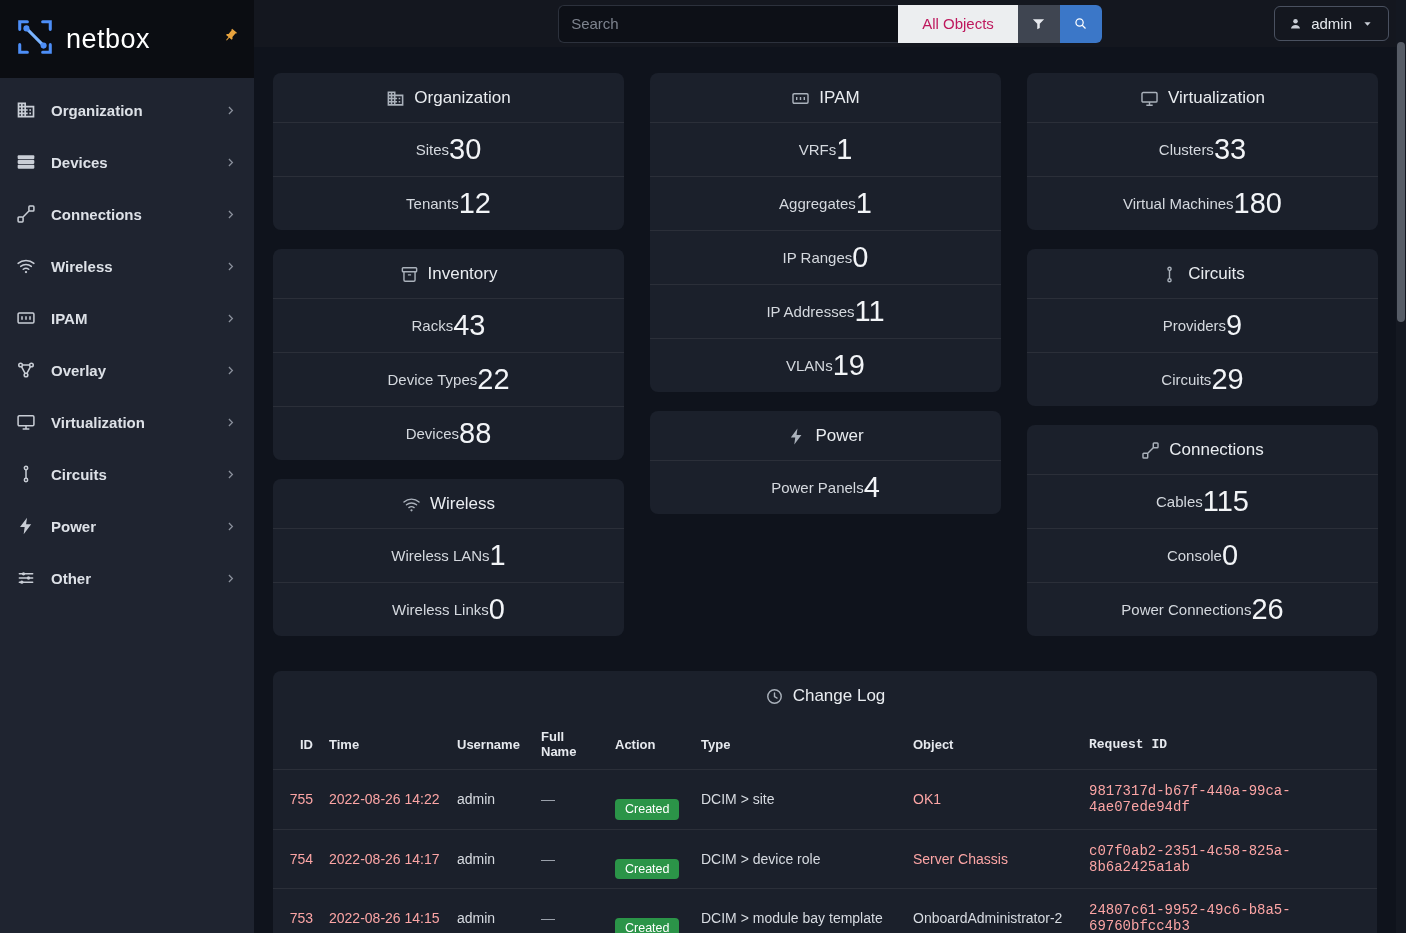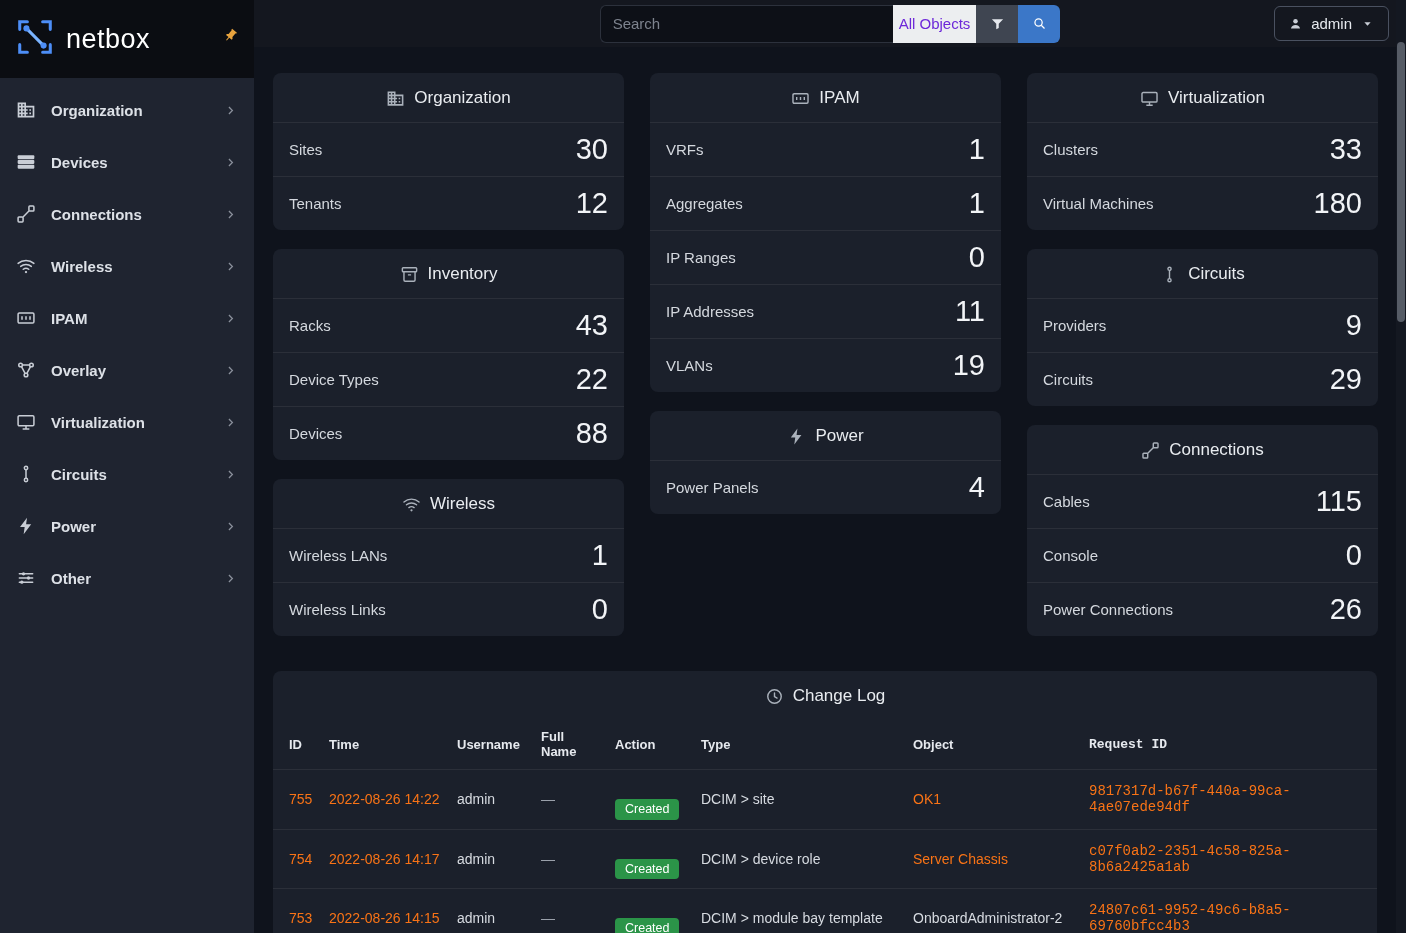--- a/index.html
+++ b/index.html
@@ -24,63 +24,63 @@
   .nav-item { display:flex; align-items:center; height:52px; padding:0 16px; cursor:pointer; color:#dde1e7; }
   .nav-item .ic { color:#c9ced6; margin-right:15px; }
   .nav-label { font-size:15px; font-weight:600; flex:1; }
   .nav-chevron { color:#8b919c; }
 
   
   .main { flex:1; height:100%; display:flex; flex-direction:column; min-width:0; }
   .topbar { height:47px; background:#14171f; display:flex; align-items:center; position:relative; flex-shrink:0; }
   .search-group { display:flex; margin:0 auto; height:38px; }
   .search-input {
-    width:293px; background:#0d1017; border:1px solid #2c313c; border-right:none;
+    width:340px; background:#0d1017; border:1px solid #2c313c; border-right:none;
     border-radius:6px 0 0 6px; padding:0 12px; color:#cfd3da; font-size:15px; outline:none;
   }
   .search-input::placeholder { color:#7d838e; }
   .btn { border:none; cursor:pointer; display:flex; align-items:center; justify-content:center; }
-  .btn-scope { background:#eceef0; color:#6d28d9; font-size:15px; padding:0 6px; }
+  .btn-scope { background:#eceef0; color:#be185d; font-size:15px; padding:0 24px; }
   .btn-filter { background:#3f4551; color:#e6e9ee; width:42px; }
   .btn-search { background:#3b77c8; color:#ffffff; width:42px; border-radius:0 6px 6px 0; }
   .user-menu {
     position:absolute; right:17px; top:6px; height:35px; border:1px solid #4a5160; border-radius:6px;
     display:flex; align-items:center; gap:8px; padding:0 13px; color:#e6e9ee; background:transparent;
     font-size:15px; cursor:pointer;
   }
   .user-menu .ic-sm { color:#c9ced6; }
 
   
   .content { flex:1; overflow:hidden; padding:26px 19px 0 19px; }
   .columns { display:flex; gap:26px; }
   .col { width:351px; display:flex; flex-direction:column; gap:19px; }
   .card { background:#1b202b; border-radius:8px; overflow:hidden; }
   .card-header {
     display:flex; align-items:center; justify-content:center; gap:9px;
     padding:15px 16px 14px; font-size:17px; color:#e9ecf0;
   }
   .card-header .ic { color:#aab1bb; width:19px; height:19px; }
   .stat-row {
-    display:flex; align-items:center; justify-content:space-between;
+    display:flex; align-items:center; justify-content:center;
     min-height:54px; padding:6px 16px; border-top:1px solid rgba(255,255,255,.07);
     cursor:pointer; text-decoration:none; color:inherit;
   }
   .stat-label { font-size:15px; color:#d4d8de; }
   .stat-value { font-size:29px; color:#f2f4f7; }
 
   
   .changelog { margin-top:35px; width:1104px; }
   table { width:100%; border-collapse:collapse; table-layout:fixed; }
   th { text-align:left; font-size:13px; color:#e6e9ee; font-weight:700; padding:9px 8px 10px; }
   td { font-size:14px; padding:9px 8px; border-top:1px solid rgba(255,255,255,.07); color:#d7dbe1; }
-  th:first-child, td:first-child { padding-left:16px; }
+  th:first-child, td:first-child { padding-left:16px;text-align:right; }
   th:last-child, td:last-child { padding-right:21px;font-family:Liberation Mono, monospace; }
   col.c-id{width:48px} col.c-time{width:128px} col.c-user{width:84px} col.c-full{width:74px}
   col.c-action{width:86px} col.c-type{width:212px} col.c-object{width:176px}
-  a.link { color:#f97316; text-decoration:none; cursor:pointer; }
+  a.link { color:#fca5a5; text-decoration:none; cursor:pointer; }
   .muted { color:#9aa0aa; }
   .badge-created {
     background:#2b9448; color:#fff; font-size:12.5px; padding:4px 10px;
     border-radius:4px; display:inline-block; line-height:1;margin-top:20px;
   }
 
   
   .scroll-track { position:absolute; right:0; top:0; width:10px; height:100%; background:#141821; z-index:5; }
   .scroll-thumb { position:absolute; right:1px; top:42px; width:8px; height:280px; background:#565c66; border-radius:4px; cursor:pointer; }
 </style>

